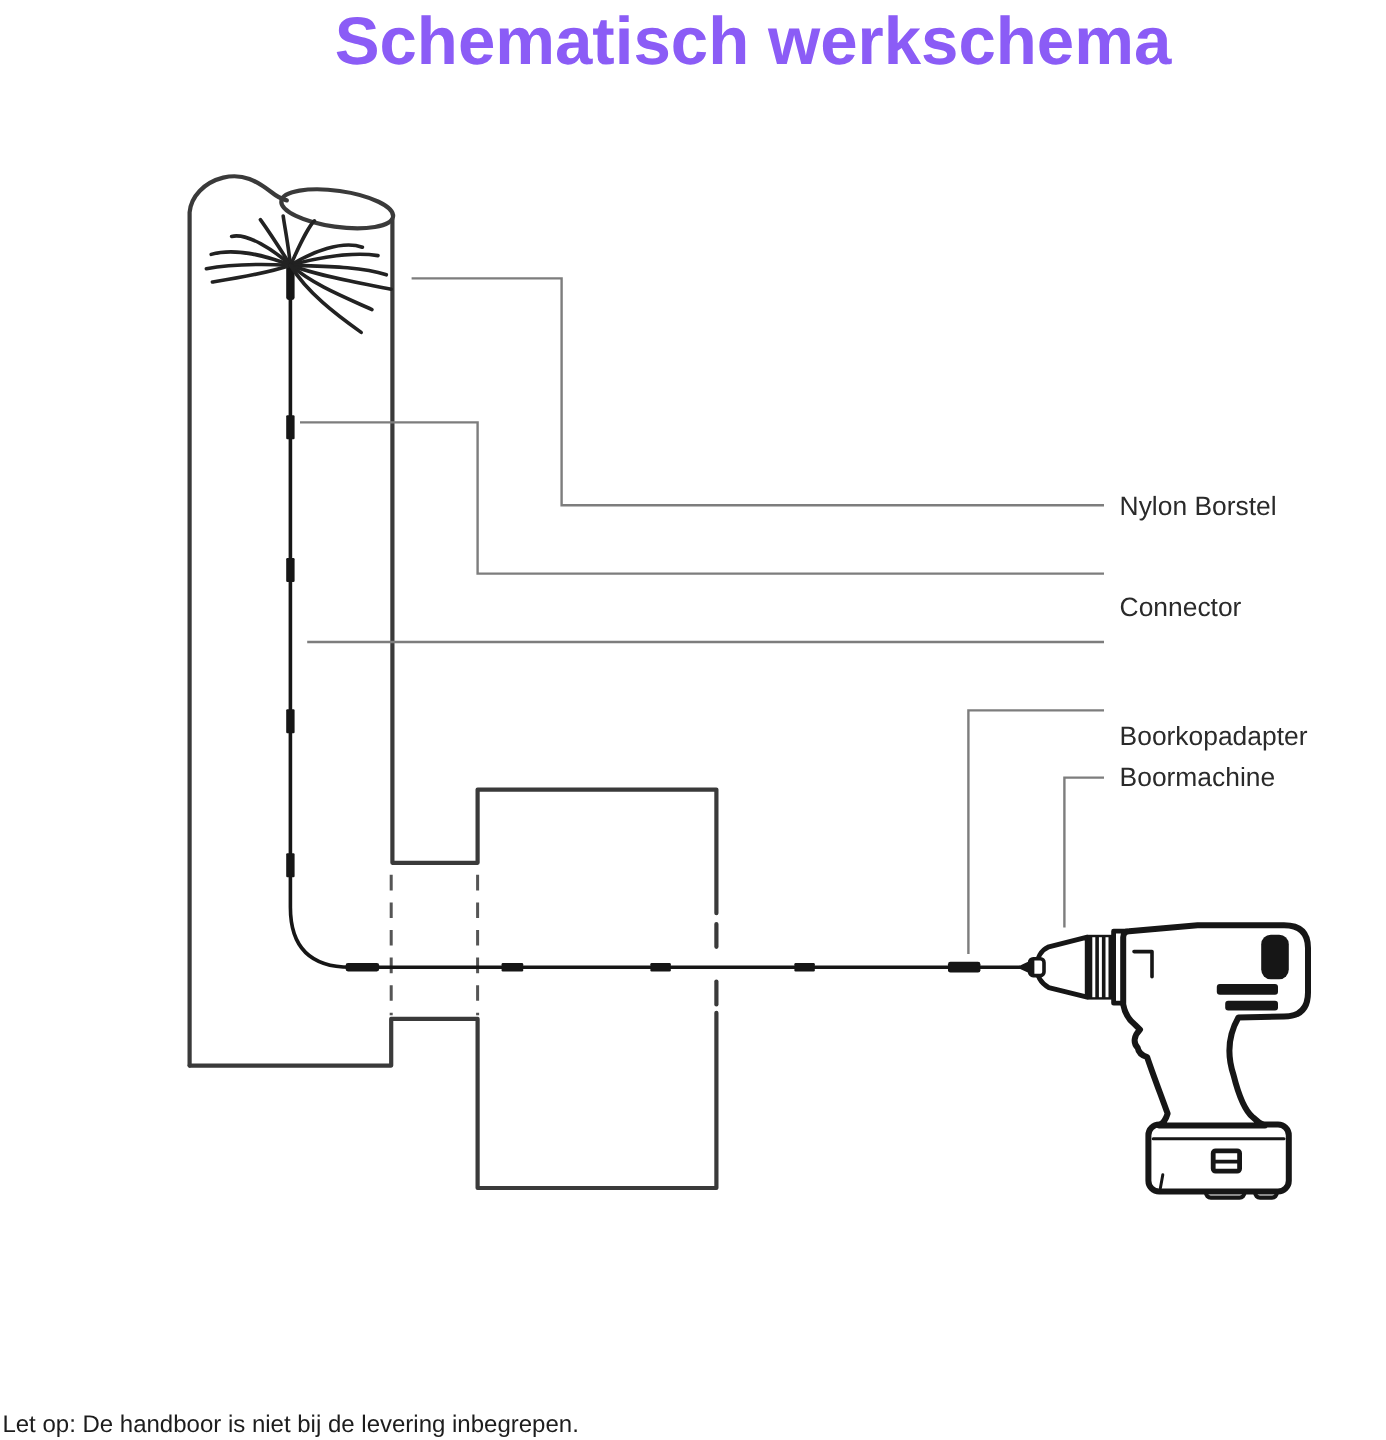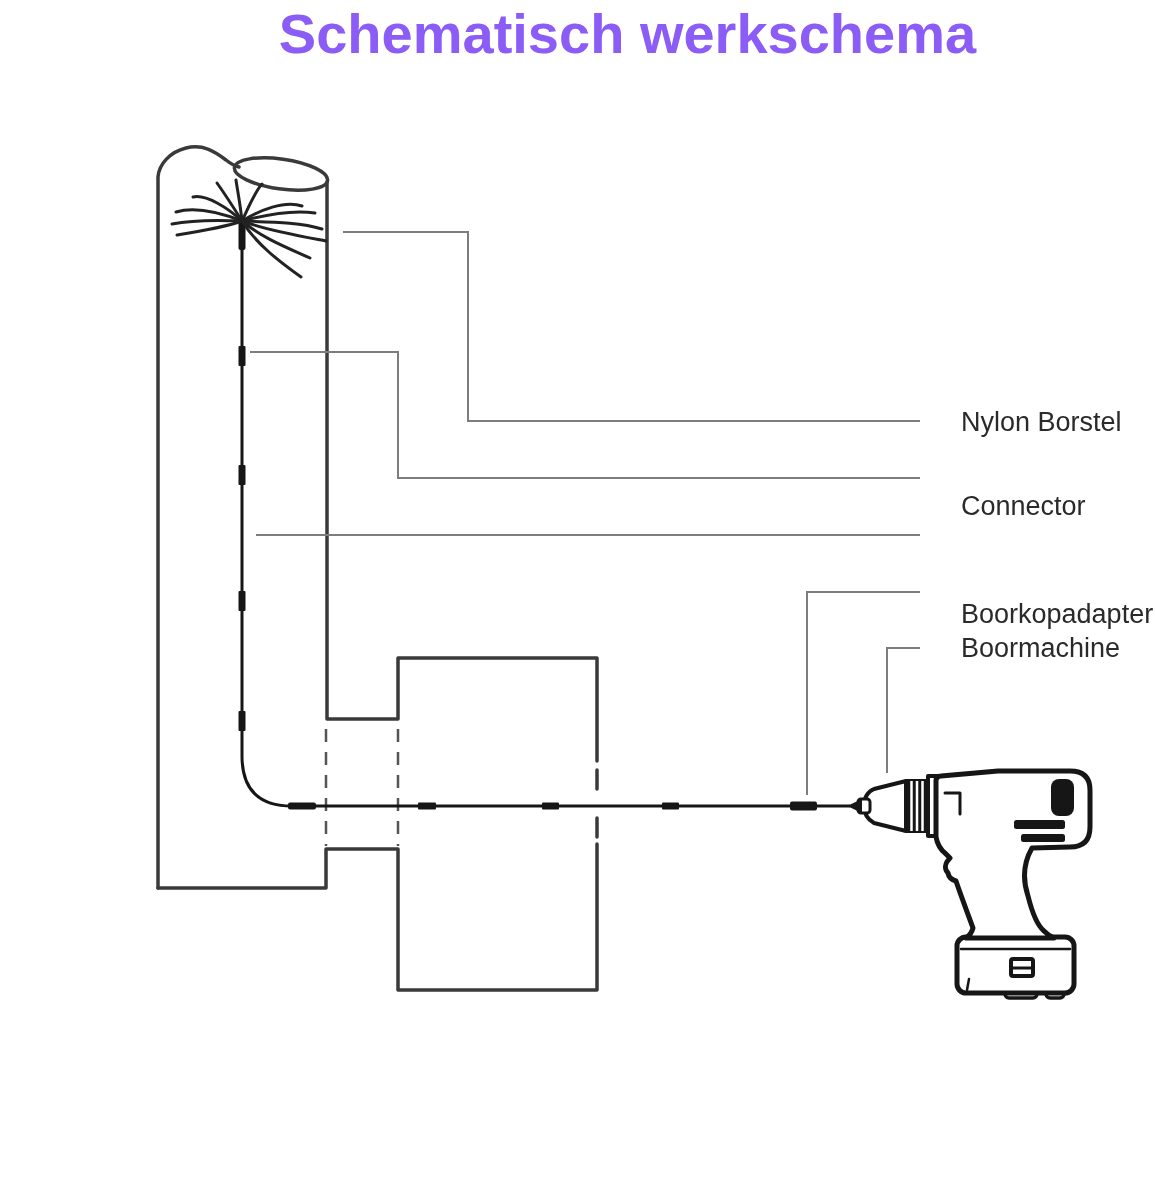--- a/index.html
+++ b/index.html
@@ -1,21 +1,21 @@
 <!DOCTYPE html>
 <html style="--background: #ffffff; --structure-line: #3a3a3a; --rod-line: #161616; --leader-line: #7d7d7d; --text: #2a2a2a;"><head>
 <meta charset="utf-8">
 <style>
   html,body{margin:0;padding:0;background:#fff;}
   #page{position:relative;width:1155px;height:1200px;background:var(--background,#fff);
         overflow:hidden;font-family:"Liberation Sans",sans-serif;}
   #title{position:absolute;top:1px;left:100px;width:1055px;text-align:center;
          font-size:56px;font-weight:bold;letter-spacing:0px;color:#8b5cf6;white-space:nowrap;}
-  .callout{position:absolute;left:933px;font-size:27px;color:var(--text,#2a2a2a);
-           white-space:nowrap;line-height:28px;margin-left:28px;}
+  .callout{position:absolute;left:933px;font-size:22px;color:var(--text,#2a2a2a);
+           white-space:nowrap;line-height:28px;}
   #caption{position:absolute;top:1176px;left:2px;font-size:20px;color:#1d1d1d;white-space:nowrap;}
   svg{position:absolute;top:0;left:0;}
   .structure{stroke:var(--structure-line,#3a3a3a);stroke-width:3.5;fill:none;
              stroke-linejoin:round;stroke-linecap:round;}
   .hidden-dash{stroke:#555;stroke-width:2.5;fill:none;stroke-dasharray:13 10;}
   .leader{stroke:var(--leader-line,#7d7d7d);stroke-width:2;fill:none;}
   .rod{stroke:var(--rod-line,#161616);stroke-width:3;fill:none;}
   .rod-thick{fill:var(--rod-line,#161616);stroke:none;}
   .bristle{stroke:#222;stroke-width:3;fill:none;stroke-linecap:round;}
   .drill-line{stroke:var(--rod-line,#161616);fill:none;stroke-linejoin:round;stroke-linecap:round;}
@@ -110,13 +110,14 @@
       <rect class="drill-fill" stroke-width="4" x="1011" y="959" width="22" height="17" rx="2"></rect>
       <line class="drill-line" stroke-width="3" x1="1011" y1="968" x2="1033" y2="968"></line>
     </g>
   </svg>
 
   <div class="callout" style="top:408px">Nylon Borstel</div>
   <div class="callout" style="top:492px">Connector</div>
   <div class="callout" style="top:600px">Boorkopadapter</div>
   <div class="callout" style="top:634px">Boormachine</div>
 
+  <div id="caption">Let op: De handboor is niet bij de levering inbegrepen.</div>
 </div>
 
 </body></html>

